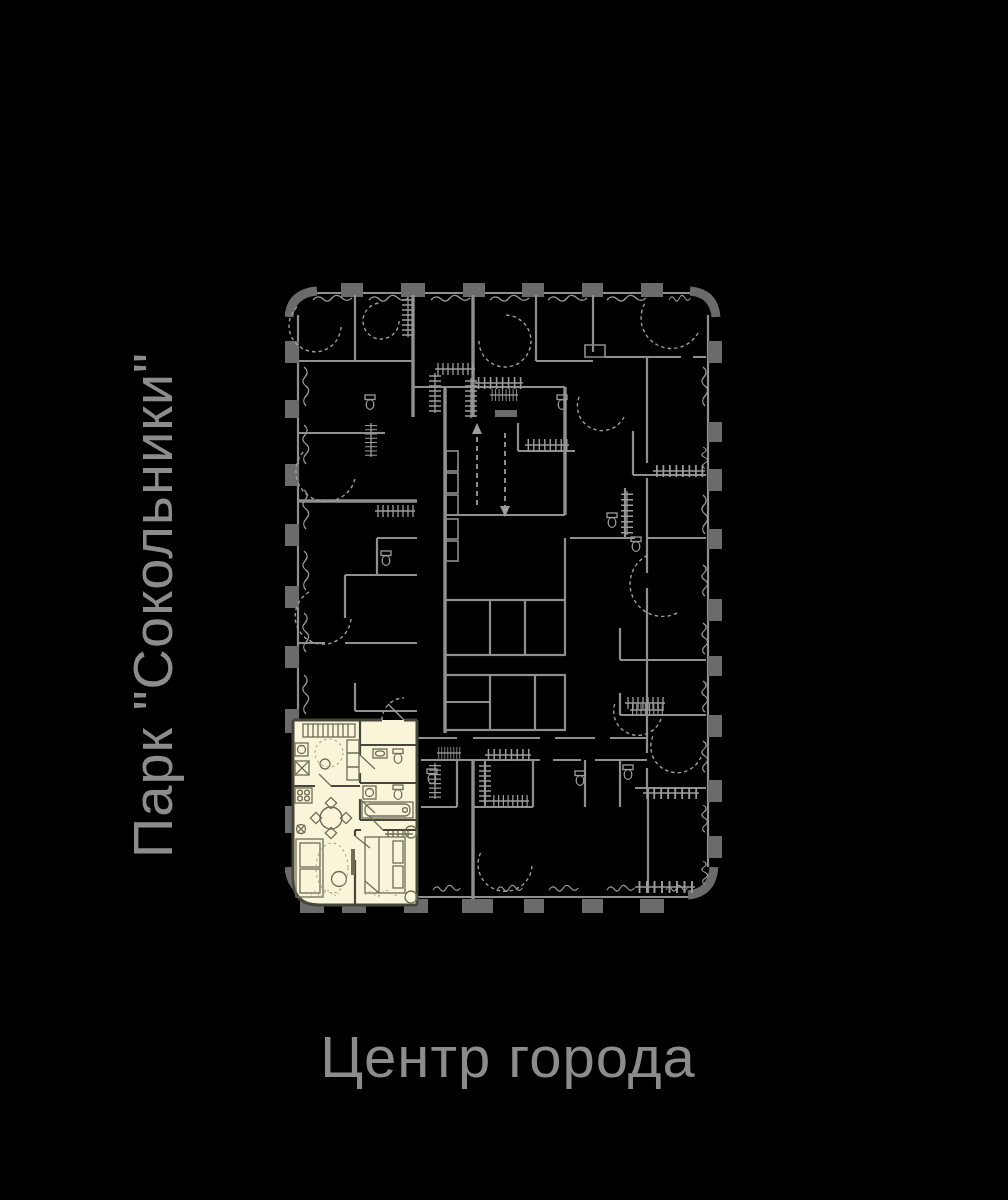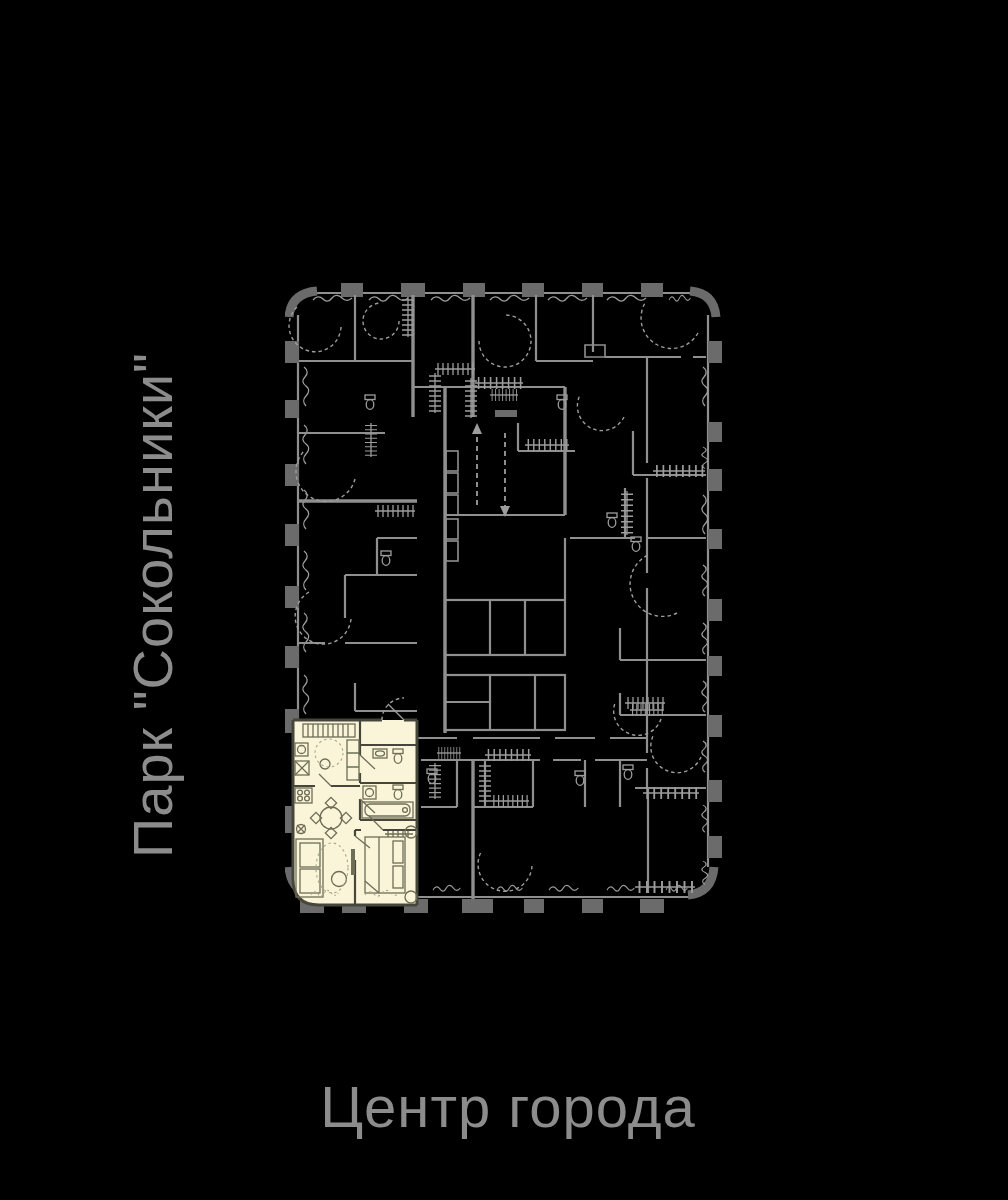--- a/index.html
+++ b/index.html
@@ -6,21 +6,21 @@
   body{
     width:1008px;height:1200px;background:#000;position:relative;overflow:hidden;
     font-family:"Liberation Sans",sans-serif;
   }
   .label-left{
     position:absolute;left:152px;top:605px;
     transform:translate(-50%,-50%) rotate(-90deg);
     white-space:nowrap;color:#8c8c8c;font-size:56px;letter-spacing:1px;
   }
   .label-bottom{
-    position:absolute;left:508px;top:1106px;
+    position:absolute;left:508px;top:1056px;
     transform:translate(-50%,-50%);
     white-space:nowrap;color:#8c8c8c;font-size:58px;letter-spacing:1px;
   }
   svg.plan{position:absolute;left:285px;top:283px;}
   
   .wall{stroke:#8f8f8f;stroke-width:2.2;fill:none;stroke-linecap:butt;}
   .wall-hv{stroke:#8f8f8f;stroke-width:3.4;fill:none;}
   .wall-thin{stroke:#8f8f8f;stroke-width:1.6;fill:none;}
   .col{fill:#6b6b6b;stroke:none;}
   .corner{stroke:#6b6b6b;stroke-width:9;fill:none;}

